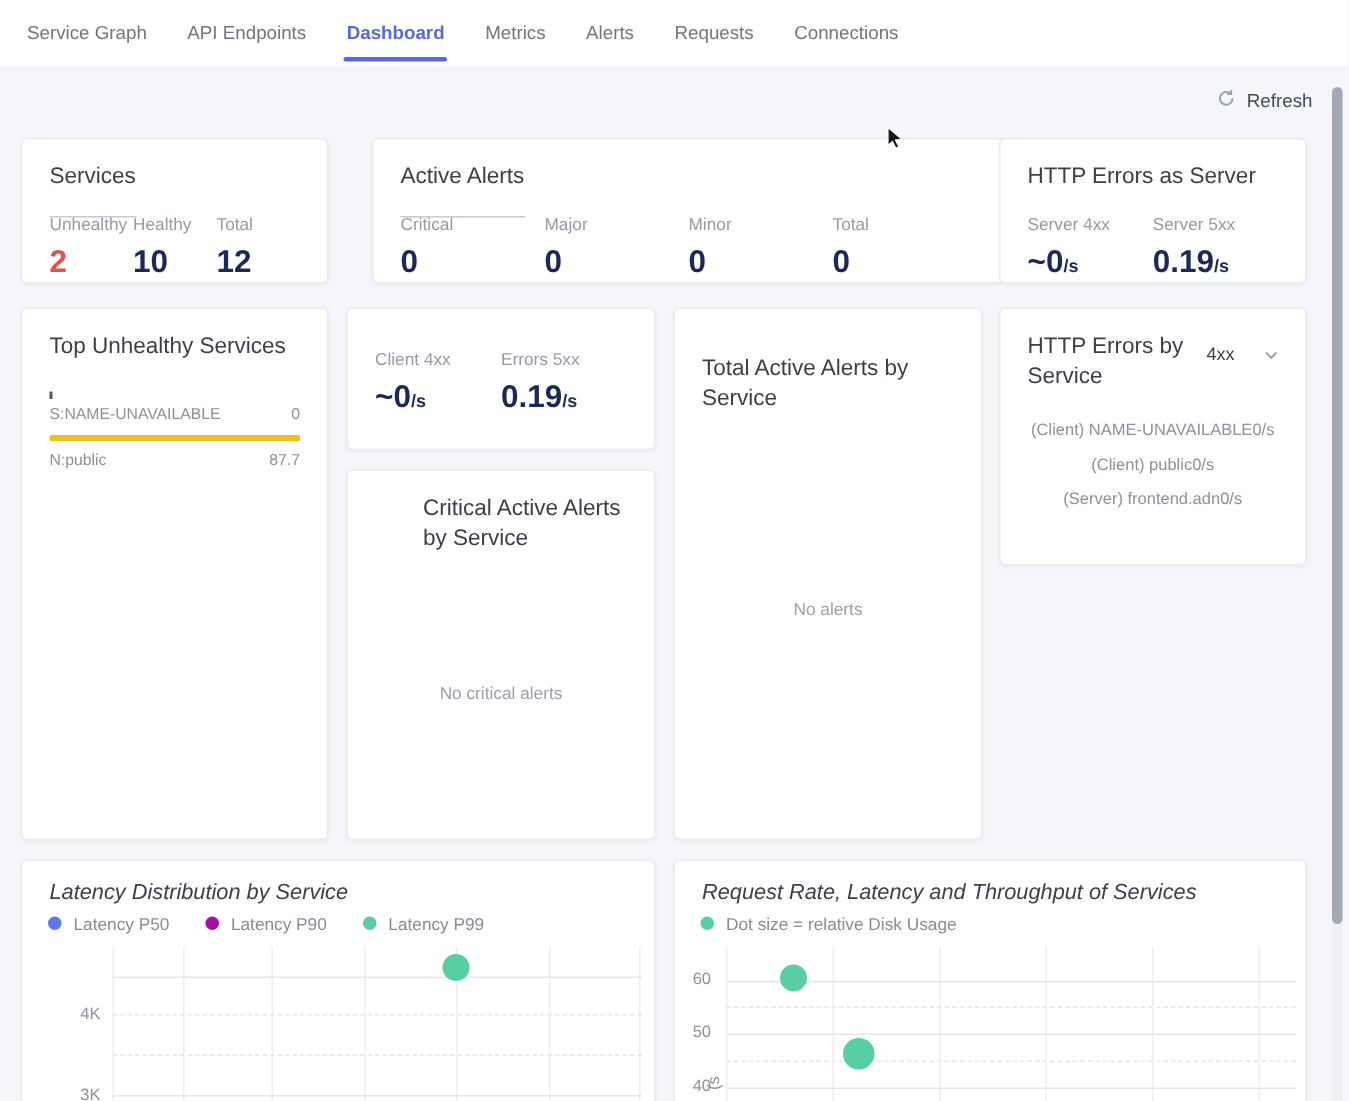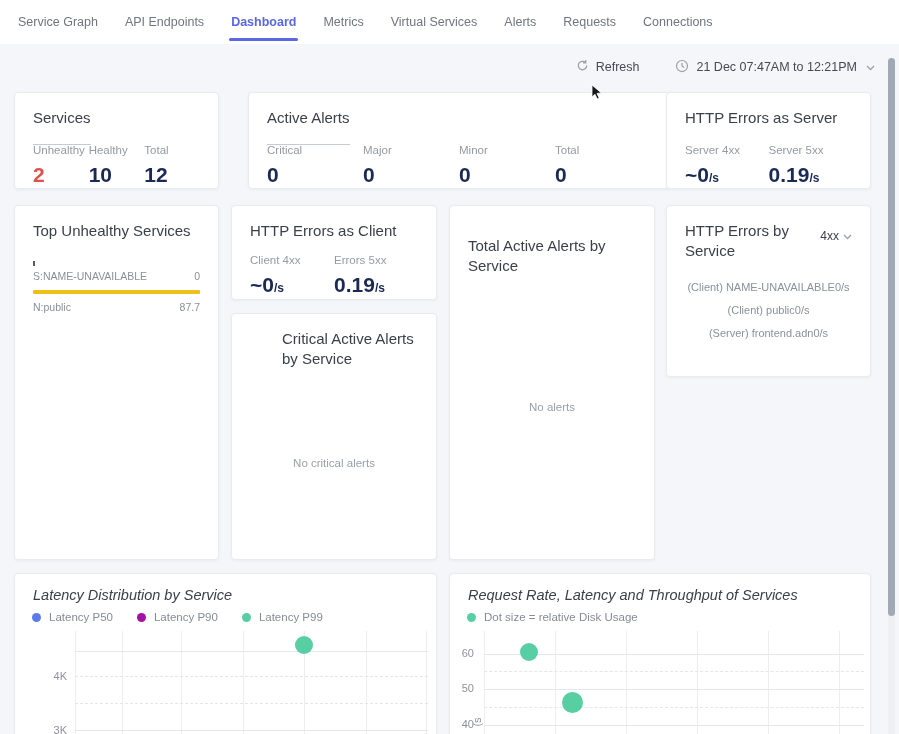--- a/index.html
+++ b/index.html
@@ -56,28 +56,28 @@
   
   .tu-chart { margin-top:20px; }
   .tu-tick { width:2px; height:5px; background:#555a63; }
   .tu-row { display:flex; justify-content:space-between; font-size:10.5px; color:#8a8f99; padding:4px 0 7px; }
   .tu-bar { height:4px; background:#eec118; border-radius:1px; margin:1px 0 3px; }
   
   .empty-msg { position:absolute; left:0; right:0; text-align:center; font-size:11.5px; color:#9aa0aa; }
   
   .hebs-header { display:flex; justify-content:space-between; align-items:flex-start; }
   .hebs-title { width:118px; }
-  .filter { display:flex; align-items:center; gap:4px; font-size:12px; color:#3b3f49; margin-top:8px; cursor:pointer; }
+  .filter { display:flex; align-items:center; gap:20px; font-size:12px; color:#3b3f49; margin-top:8px; cursor:pointer; }
   .hebs-rows { margin-top:16px; }
   .hebs-row { display:flex; justify-content:center; font-size:11px; color:#8b909c; padding:5px 0 6px; }
   
   .chart-card { padding:0; }
   .chart-title { position:absolute; left:18px; top:13px; font-size:14.5px; color:#3b3f49;font-style:italic; }
   .legend { position:absolute; left:17px; top:37px; display:flex; gap:24px; align-items:center; }
-  .legend-item { display:flex; align-items:center; gap:8px; font-size:11.5px; color:#868b96; }
+  .legend-item { display:flex; align-items:flex-start; gap:8px; font-size:11.5px; color:#868b96; }
   .legend-dot { width:9px; height:9px; border-radius:50%; }
   .ld-blue { background:#5b7ce8; } .ld-magenta { background:#a410a6; } .ld-green { background:#57cfa3; }
   .vline { position:absolute; width:1px; top:57px; bottom:0; background:#eceef3; }
   .hline { position:absolute; height:1px; background:#e5e7ee; }
   .hline.dashed { height:0; background:none; border-top:1px dashed #e3e6ed; }
   .ytick { position:absolute; font-size:11px; color:#8d929d; text-align:right; }
   .dot { position:absolute; border-radius:50%; background:#57cfa3; }
   .ylabel-rot { position:absolute; font-size:11px; color:#8d929d; transform:rotate(-90deg); transform-origin:center; }
   
   .scroll-track { position:absolute; left:888px; top:58px; width:7px; height:676px; background:#eef0f4; }
@@ -94,23 +94,20 @@
     </div>
   <div class="tab">
       <span>API Endpoints</span>
     </div>
   <div class="tab active">
       <span>Dashboard</span>
       <span class="tab-underline"></span>
     </div>
   <div class="tab">
       <span>Metrics</span>
-    </div>
-  <div class="tab">
-      <span>Virtual Services</span>
     </div>
   <div class="tab">
       <span>Alerts</span>
     </div>
   <div class="tab">
       <span>Requests</span>
     </div>
   <div class="tab">
       <span>Connections</span>
     </div>
@@ -119,34 +116,20 @@
 <div class="toolbar">
   <div class="tool-btn">
     <span>
       <svg width="13" height="13" viewBox="0 0 16 16">
           <path d="M13.2 8a5.2 5.2 0 1 1-1.6-3.7" fill="none" stroke="#9aa0ac" stroke-width="1.6"></path>
           <path d="M12 1.3v3.3H8.7" fill="none" stroke="#9aa0ac" stroke-width="1.6"></path>
         </svg>
     </span>
     <span>Refresh</span>
   </div>
-  <div class="tool-btn">
-    <span>
-      <svg width="14" height="14" viewBox="0 0 16 16">
-          <circle cx="8" cy="8" r="6.3" fill="none" stroke="#9aa0ac" stroke-width="1.4"></circle>
-          <path d="M8 4.5V8l2.4 1.6" fill="none" stroke="#9aa0ac" stroke-width="1.4"></path>
-        </svg>
-    </span>
-    <span>21 Dec 07:47AM to 12:21PM</span>
-    <span class="chev">
-      <svg width="9" height="6" viewBox="0 0 9 6">
-          <path d="M1 1l3.5 3.5L8 1" fill="none" stroke="#9aa0ac" stroke-width="1.3"></path>
-        </svg>
-    </span>
-  </div>
 </div>
 
 <div class="card" id="card-services" style="left:14px; top:92px; width:205px; height:97px;">
   <div class="card-title"><span class="underlined">Services</span></div>
   <div class="metrics-row">
     <div class="metric">
       <div class="metric-label">Unhealthy</div>
       <div class="metric-value red">2</div>
     </div>
     <div class="metric">
@@ -206,21 +189,20 @@
     </div>
     <div class="tu-bar"></div>
     <div class="tu-row">
       <span>N:public</span>
       <span>87.7</span>
     </div>
   </div>
 </div>
 
 <div class="card" id="card-http-client" style="left:231px; top:205px; width:206px; height:95px;">
-  <div class="card-title">HTTP Errors as Client</div>
   <div class="metrics-row" style="margin-top:13px;">
     <div class="metric">
       <div class="metric-label">Client 4xx</div>
       <div class="metric-value"><span>~0</span><span class="metric-suffix">/s</span></div>
     </div>
     <div class="metric">
       <div class="metric-label">Errors 5xx</div>
       <div class="metric-value"><span>0.19</span><span class="metric-suffix">/s</span></div>
     </div>
   </div>

